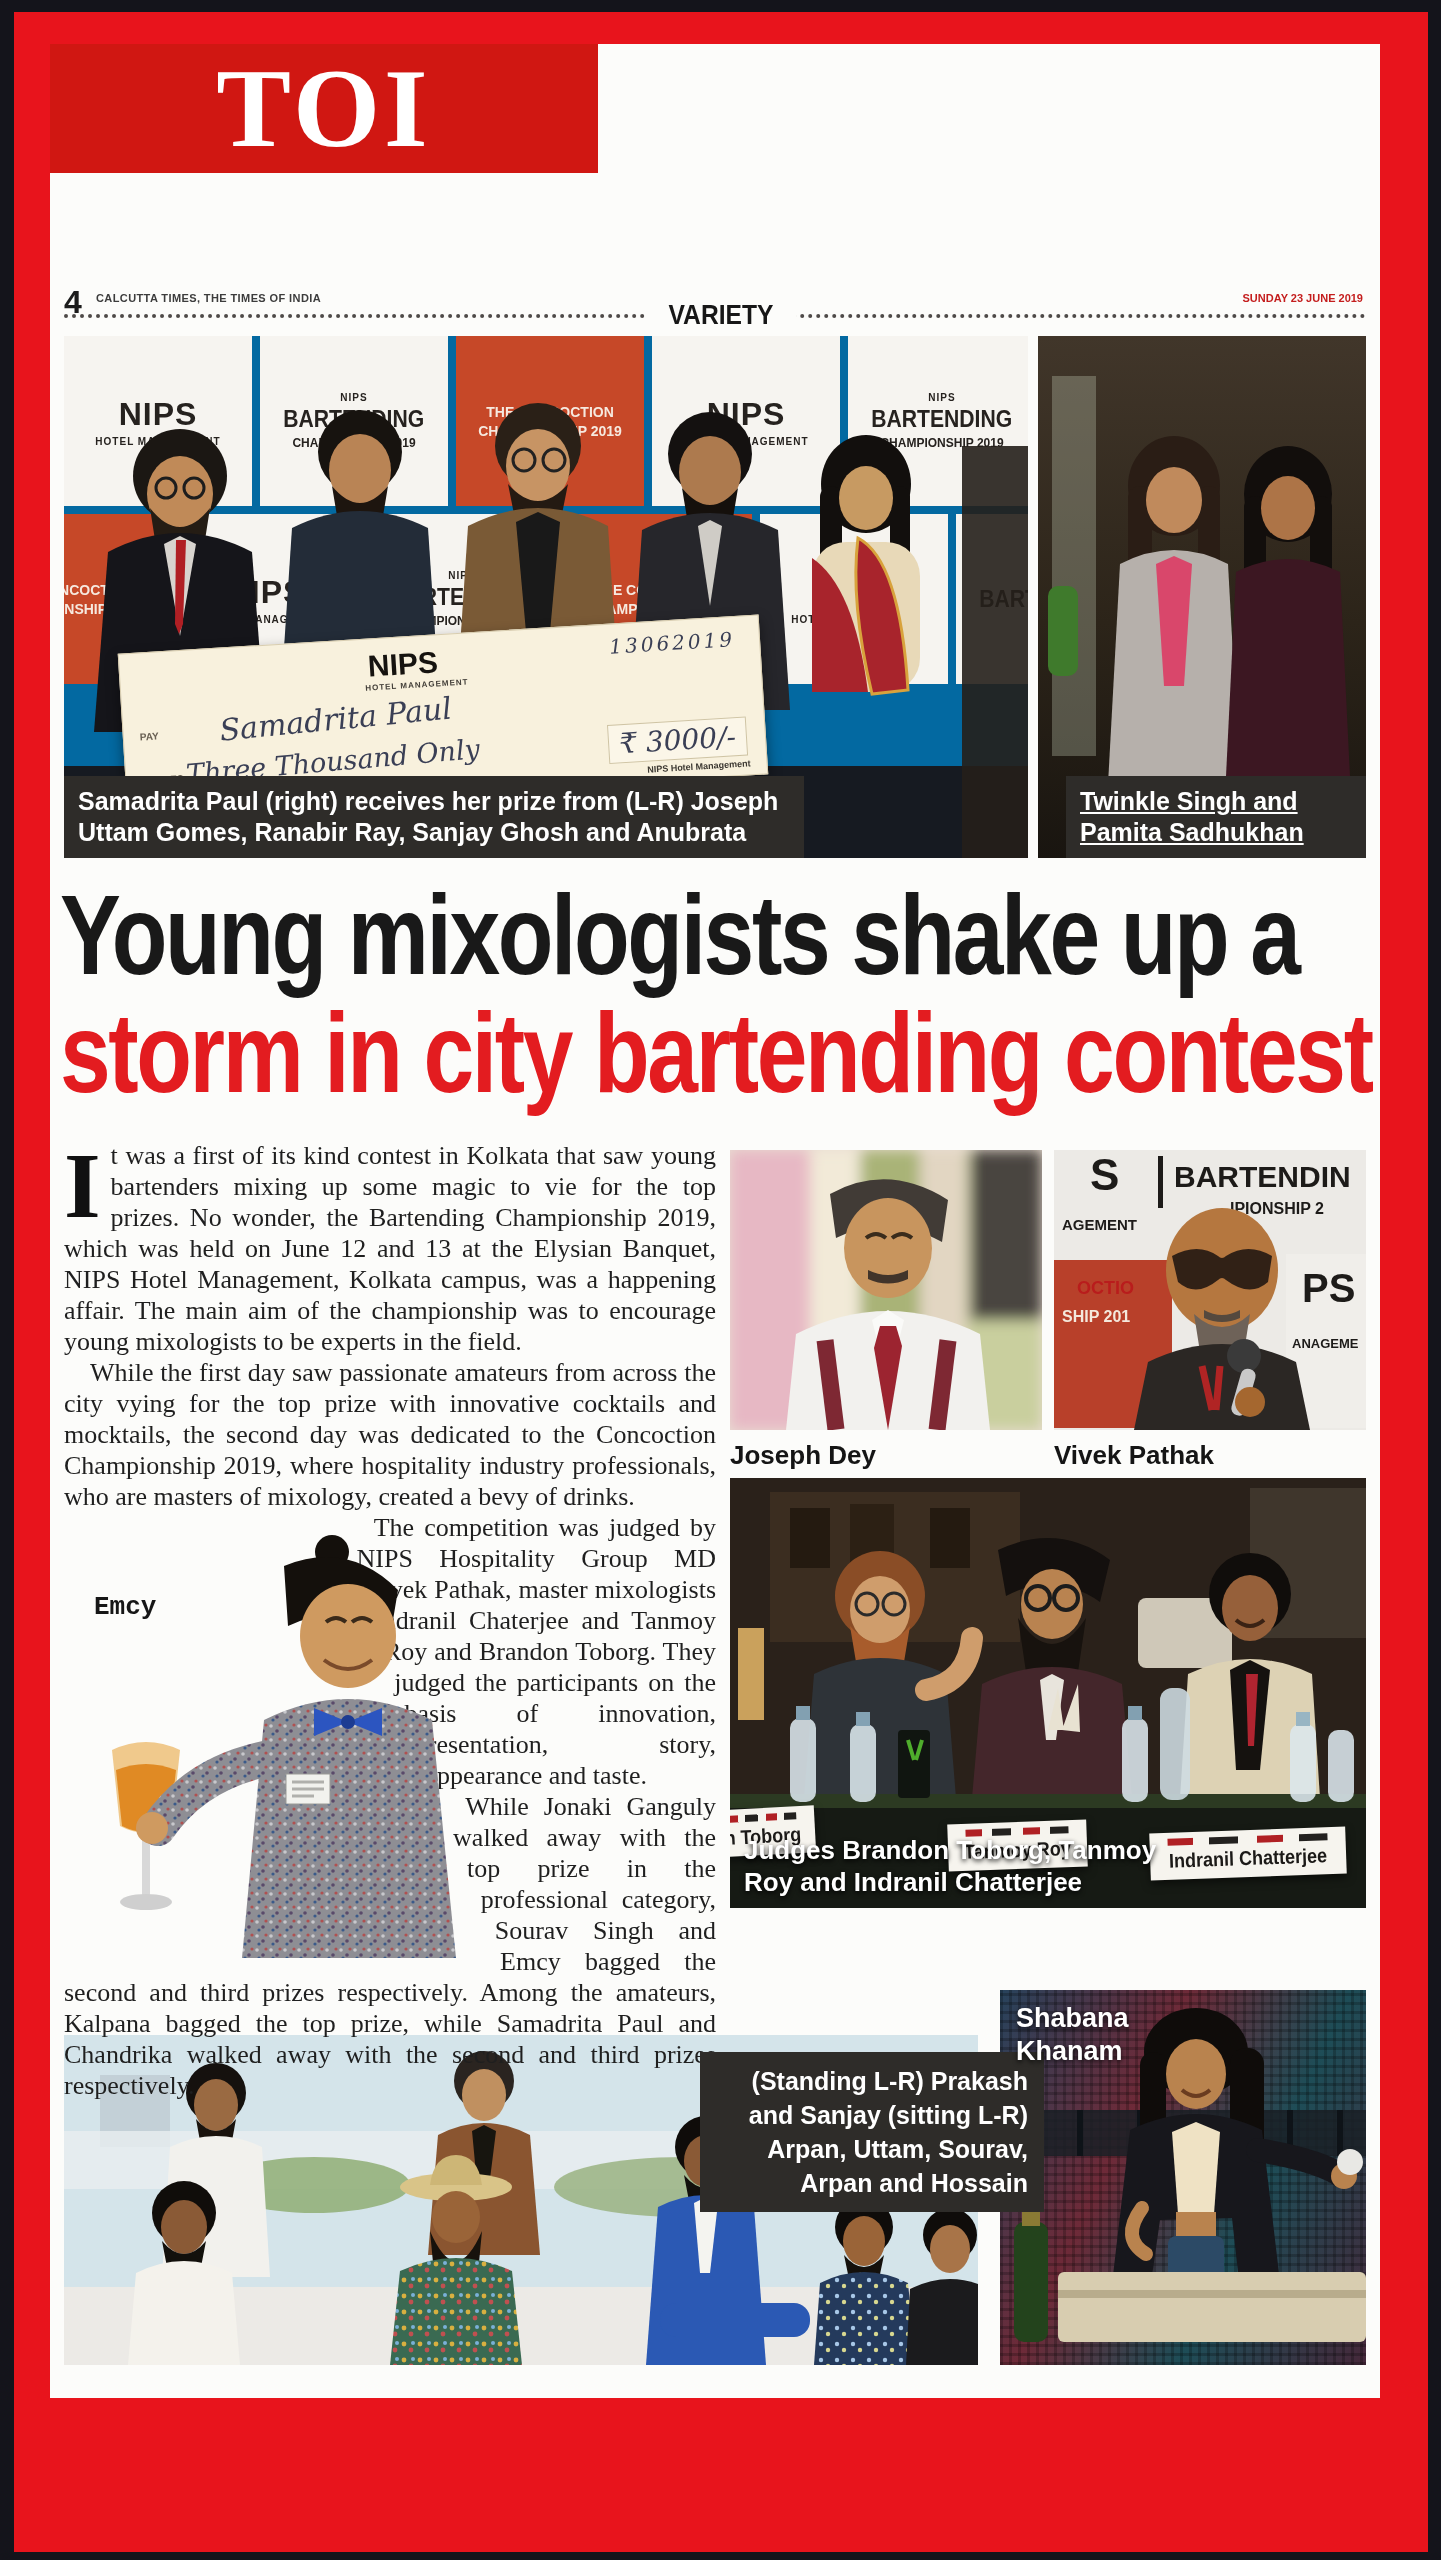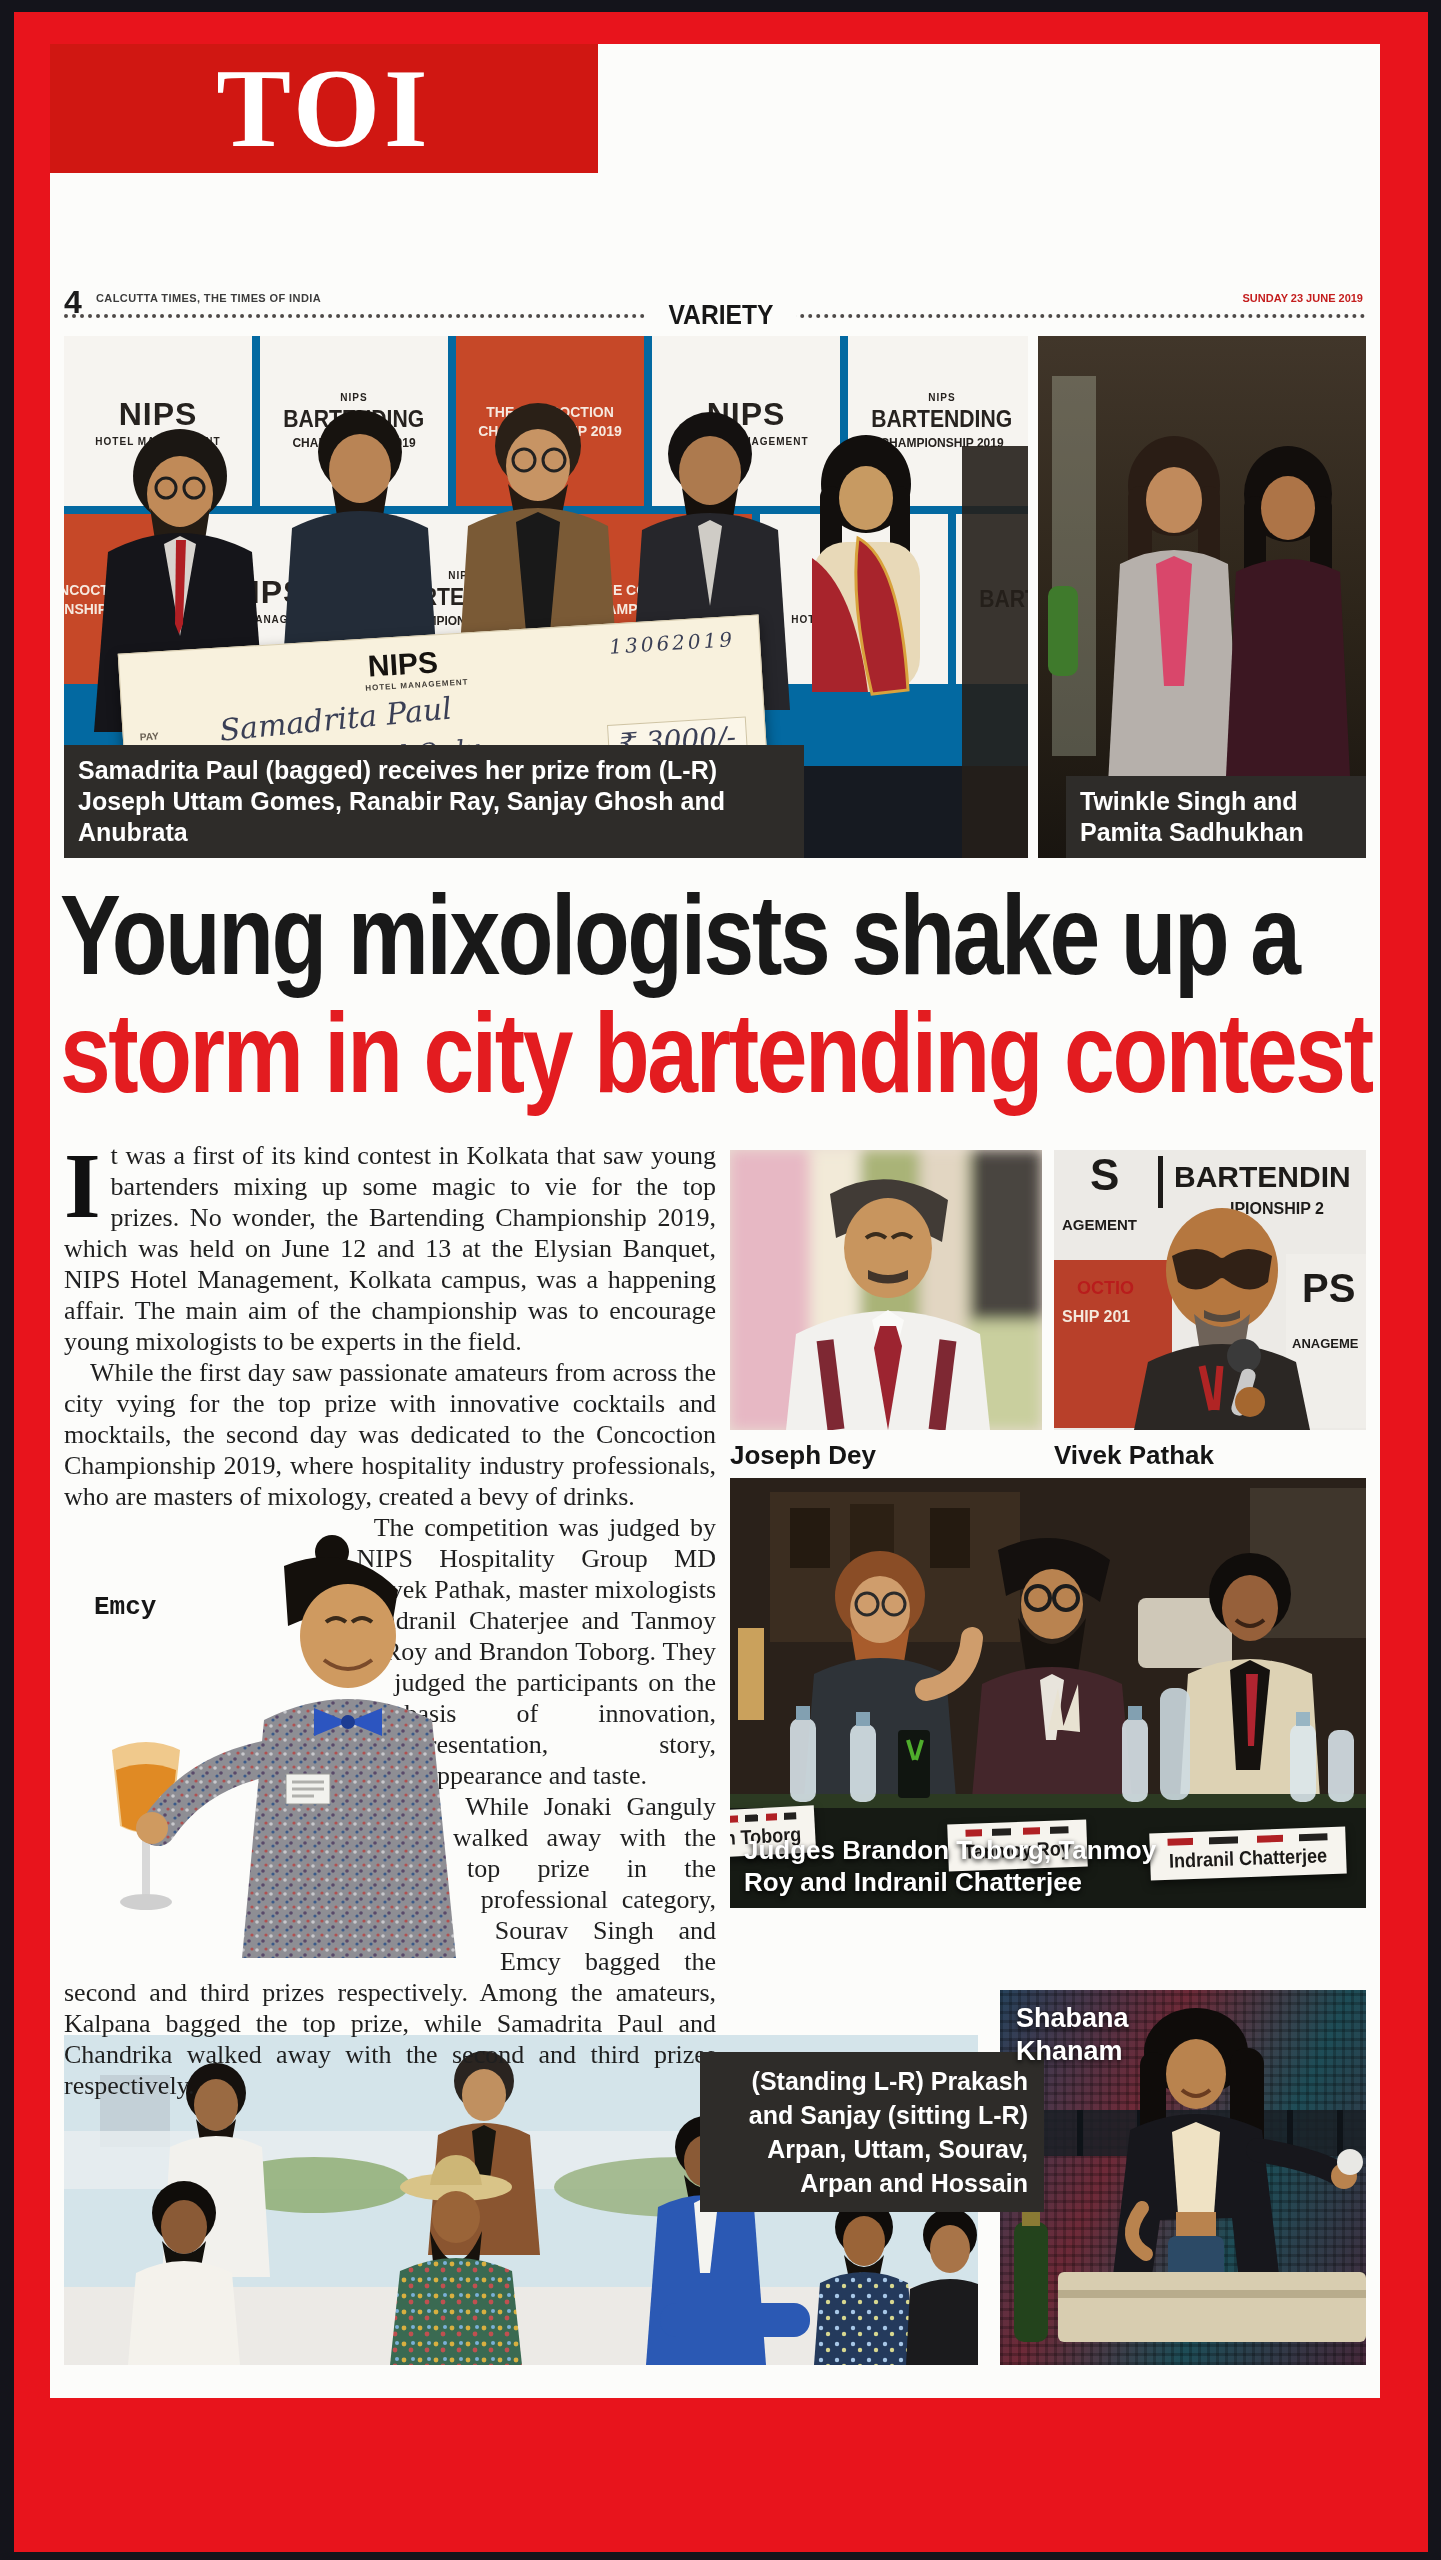--- a/index.html
+++ b/index.html
@@ -218,40 +218,40 @@
       <span class="chq-sub">HOTEL MANAGEMENT</span>
       <span class="chq-num script">13062019</span>
       <span class="chq-pay">PAY</span>
       <span class="chq-payee script">Samadrita Paul</span>
       <span class="chq-rup">RUPEES</span>
       <span class="chq-words script">Three Thousand Only</span>
       <span class="chq-amt script">₹ 3000/-</span>
       <span class="chq-issuer">NIPS Hotel Management</span>
     </div>
 
-    <div class="pcap" style="left:0;bottom:0;width:712px;">Samadrita Paul (bagged) receives her prize from (L-R) Joseph Uttam Gomes, Ranabir Ray, Sanjay Ghosh and Anubrata</div>
+    <div class="pcap" style="left:0;bottom:0;width:712px;">Samadrita Paul (right) receives her prize from (L-R) Joseph Uttam Gomes, Ranabir Ray, Sanjay Ghosh and Anubrata</div>
   </div>
 
   <div class="abs photo twinkle-bg" style="left:1038px;top:336px;width:328px;height:522px;">
     <svg viewBox="0 0 328 522" style="position:absolute;inset:0;">
       <rect x="14" y="40" width="44" height="380" fill="#cdd6c0" opacity=".3"></rect>
       <rect x="10" y="250" width="30" height="90" rx="10" fill="#3f7a2c"></rect>
       <ellipse cx="136" cy="150" rx="46" ry="50" fill="#2a1d15"></ellipse>
       <rect x="90" y="150" width="24" height="150" rx="12" fill="#2a1d15"></rect>
       <rect x="160" y="150" width="22" height="140" rx="11" fill="#2a1d15"></rect>
       <ellipse cx="136" cy="164" rx="28" ry="33" fill="#c08a5c"></ellipse>
       <path d="M82 228 q54 -28 108 0 l16 294 h-140 z" fill="#b6b0ab"></path>
       <path d="M118 228 l18 -8 18 8 -8 122 h-20 z" fill="#d9476b"></path>
       <ellipse cx="250" cy="158" rx="44" ry="48" fill="#120e0c"></ellipse>
       <rect x="206" y="160" width="22" height="140" rx="11" fill="#120e0c"></rect>
       <rect x="272" y="160" width="22" height="130" rx="11" fill="#120e0c"></rect>
       <ellipse cx="250" cy="172" rx="27" ry="32" fill="#ad7447"></ellipse>
       <path d="M198 236 q52 -26 104 0 l14 286 h-132 z" fill="#3c1722"></path>
     </svg>
-    <div class="pcap" style="right:0;bottom:0;width:272px;">Twinkle Singh and Pamita Sadhukhan</div>
+    <div class="pcap" style="right:0;bottom:0;width:272px;text-decoration:underline;">Twinkle Singh and Pamita Sadhukhan</div>
   </div>
 
   <div class="abs hl hl1" style="left:60px;top:878px;">
     <span>Young mixologists shake up a</span>
   </div>
   <div class="abs hl hl2" style="left:60px;top:996px;">
     <span>storm in city bartending contest</span>
   </div>
 
   <div class="abs article">

